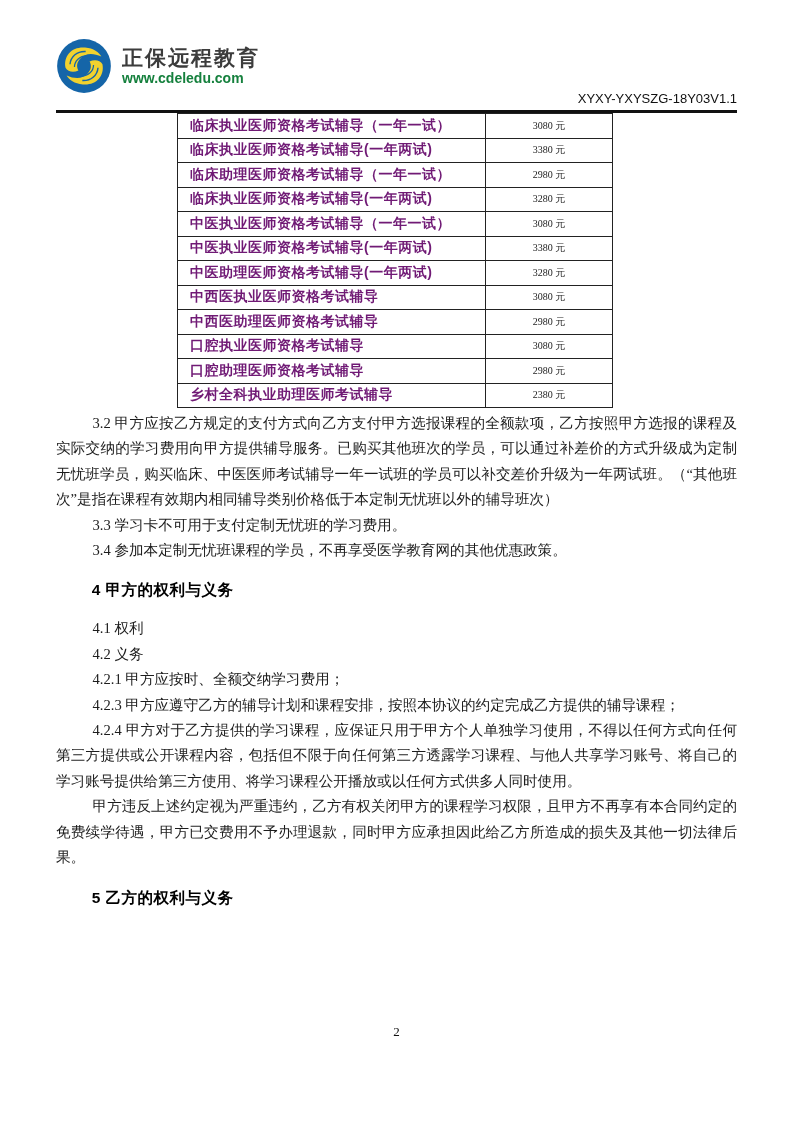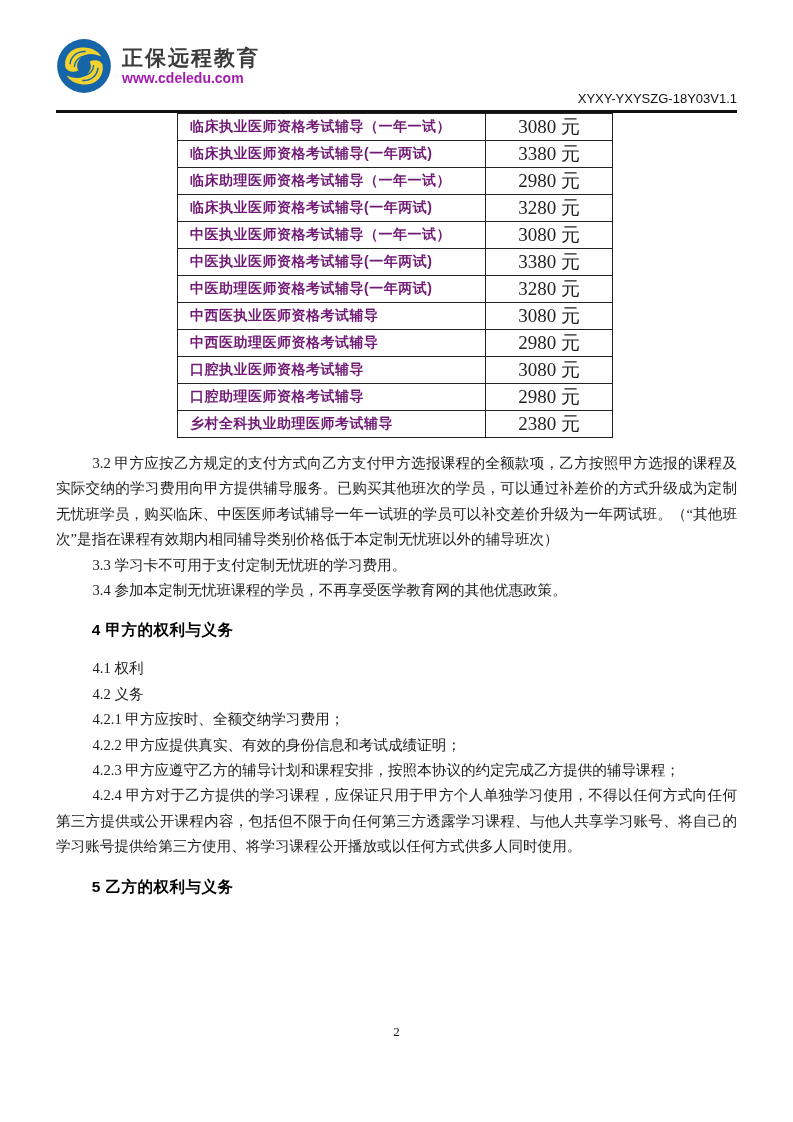--- a/index.html
+++ b/index.html
@@ -28,21 +28,21 @@
     font-weight: bold;
     font-size: 21px;
     letter-spacing: 2px;
     color: #3c3c3c;
     line-height: 1.15;
   }
   .brand-url {
     font-family: "Liberation Sans", sans-serif;
     font-weight: bold;
     font-size: 14px;
-    color: #a21caf;
+    color: #15803d;
     line-height: 1.2;
   }
   .doc-code {
     position: absolute;
     right: 0;
     bottom: 0;
     font-family: "Liberation Sans", sans-serif;
     font-size: 13px;
     color: #111;
     margin-top: 43px;
@@ -71,25 +71,25 @@
     font-weight: bold;
     font-size: 14px;
     padding-left: 12px;
     letter-spacing: 0.5px;
     color: #701a75;
   }
   .td-price {
     width: 127px;
     text-align: center;
     font-family: "Liberation Serif", serif;
-    font-size: 19px;
+    font-size: 10px;
     color: #222;
   }
   
-  .doc-body { margin-top: 13px; }
+  .doc-body { margin-top: 3px; }
   .para {
     font-size: 14.6px;
     line-height: 25.4px;
     text-align: justify;
     text-indent: 2.5em;
     color: #1c1c1c;
   }
   .heading {
     font-family: "Liberation Sans", sans-serif;
     font-weight: bold;
@@ -193,23 +193,23 @@
   <div class="doc-body">
     <p class="para">3.2 甲方应按乙方规定的支付方式向乙方支付甲方选报课程的全额款项，乙方按照甲方选报的课程及实际交纳的学习费用向甲方提供辅导服务。已购买其他班次的学员，可以通过补差价的方式升级成为定制无忧班学员，购买临床、中医医师考试辅导一年一试班的学员可以补交差价升级为一年两试班。（“其他班次”是指在课程有效期内相同辅导类别价格低于本定制无忧班以外的辅导班次）</p>
     <p class="para">3.3 学习卡不可用于支付定制无忧班的学习费用。</p>
     <p class="para">3.4 参加本定制无忧班课程的学员，不再享受医学教育网的其他优惠政策。</p>
 
     <h2 class="heading">4 甲方的权利与义务</h2>
 
     <p class="para sub">4.1 权利</p>
     <p class="para">4.2 义务</p>
     <p class="para">4.2.1 甲方应按时、全额交纳学习费用；</p>
-    <p class="para">4.2.2 甲方应提供真实、有效的身份信息和考试成绩证明；</p>
     <p class="para">4.2.3 甲方应遵守乙方的辅导计划和课程安排，按照本协议的约定完成乙方提供的辅导课程；</p>
     <p class="para">4.2.4 甲方对于乙方提供的学习课程，应保证只用于甲方个人单独学习使用，不得以任何方式向任何第三方提供或公开课程内容，包括但不限于向任何第三方透露学习课程、与他人共享学习账号、将自己的学习账号提供给第三方使用、将学习课程公开播放或以任何方式供多人同时使用。</p>
+    <p class="para">甲方违反上述约定视为严重违约，乙方有权关闭甲方的课程学习权限，且甲方不再享有本合同约定的免费续学待遇，甲方已交费用不予办理退款，同时甲方应承担因此给乙方所造成的损失及其他一切法律后果。</p>
 
     <h2 class="heading">5 乙方的权利与义务</h2>
 
   </div>
 
   <div class="page-number">2</div>
 
 </div>
 
 </body></html>

